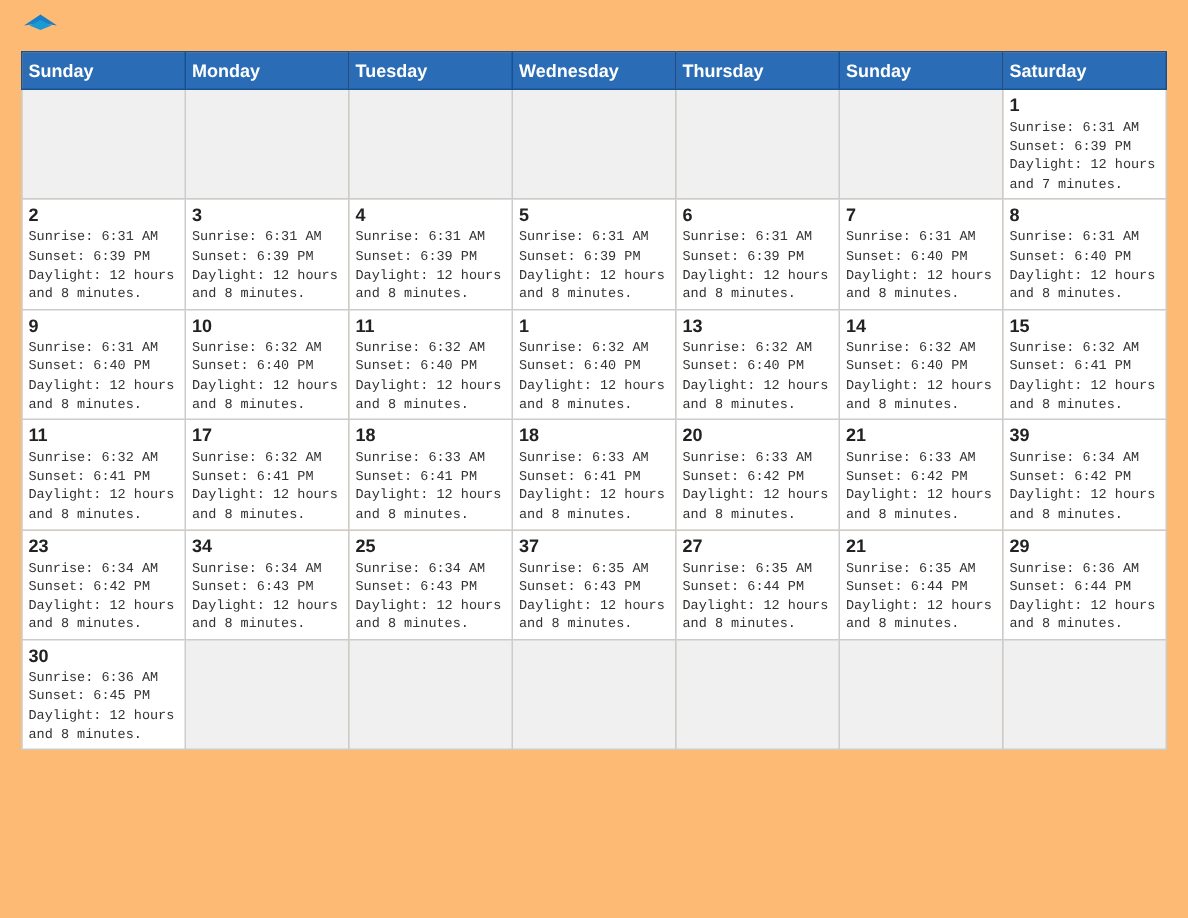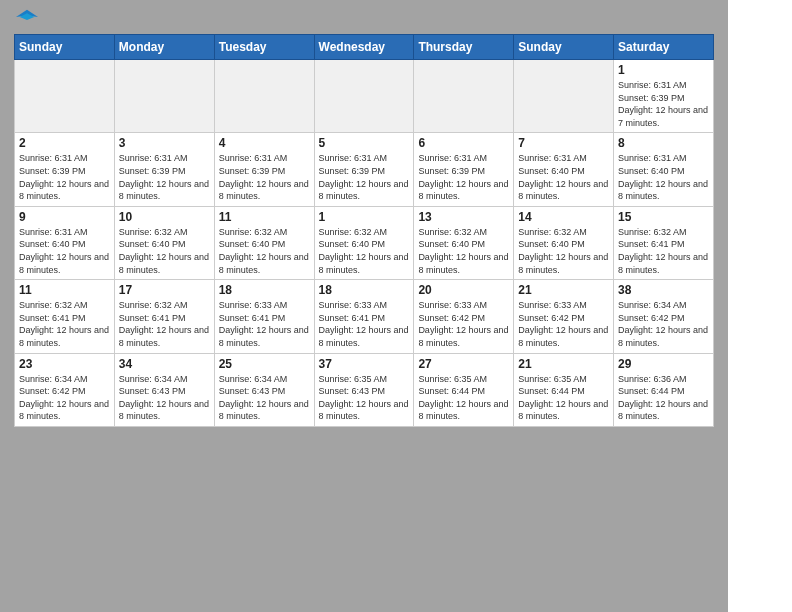--- a/index.html
+++ b/index.html
@@ -4,23 +4,23 @@
   <style>
     * { box-sizing: border-box; margin: 0; padding: 0; }
     body {
       font-family: Arial, sans-serif;
       background: #fff;
       width: 792px;
       height: 612px;
       overflow: hidden;
     }
     .page {
-      width: 728px;
+      width: 792px;
       min-height: 612px;
-      background: #a3a3a3;
+      background: #fdba74;
       padding: 10px 14px 10px 14px;
     }
     .header {
       display: flex;
       justify-content: space-between;
       align-items: flex-start;
       margin-bottom: 6px;
     }
     .logo {
       display: flex;
@@ -93,20 +93,21 @@
       font-size: 12px;
       font-weight: bold;
       color: #222;
       display: block;
       margin-bottom: 2px;
     }
     .day-info {
       font-size: 9px;
       color: #333;
       line-height: 1.4;
+      font-family: Liberation Mono, monospace;
     }
     .last-row td {
       height: 60px;
     }
   </style>
 </head>
 <body>
 
 <div class="page">
   <div class="header">
@@ -293,21 +294,21 @@
 and 8 minutes.</div>
           </td>
           <td>
             <span class="day-number">21</span>
             <div class="day-info">Sunrise: 6:33 AM
 Sunset: 6:42 PM
 Daylight: 12 hours
 and 8 minutes.</div>
           </td>
           <td>
-            <span class="day-number">38</span>
+            <span class="day-number">39</span>
             <div class="day-info">Sunrise: 6:34 AM
 Sunset: 6:42 PM
 Daylight: 12 hours
 and 8 minutes.</div>
           </td>
         </tr>
         <tr>
           <td>
             <span class="day-number">23</span>
             <div class="day-info">Sunrise: 6:34 AM
@@ -350,16 +351,31 @@
 Daylight: 12 hours
 and 8 minutes.</div>
           </td>
           <td>
             <span class="day-number">29</span>
             <div class="day-info">Sunrise: 6:36 AM
 Sunset: 6:44 PM
 Daylight: 12 hours
 and 8 minutes.</div>
           </td>
+        </tr>
+        <tr class="last-row">
+          <td>
+            <span class="day-number">30</span>
+            <div class="day-info">Sunrise: 6:36 AM
+Sunset: 6:45 PM
+Daylight: 12 hours
+and 8 minutes.</div>
+          </td>
+          <td class="empty"></td>
+          <td class="empty"></td>
+          <td class="empty"></td>
+          <td class="empty"></td>
+          <td class="empty"></td>
+          <td class="empty"></td>
         </tr>
       </tbody>
   </table>
 </div>
 
 </body></html>

